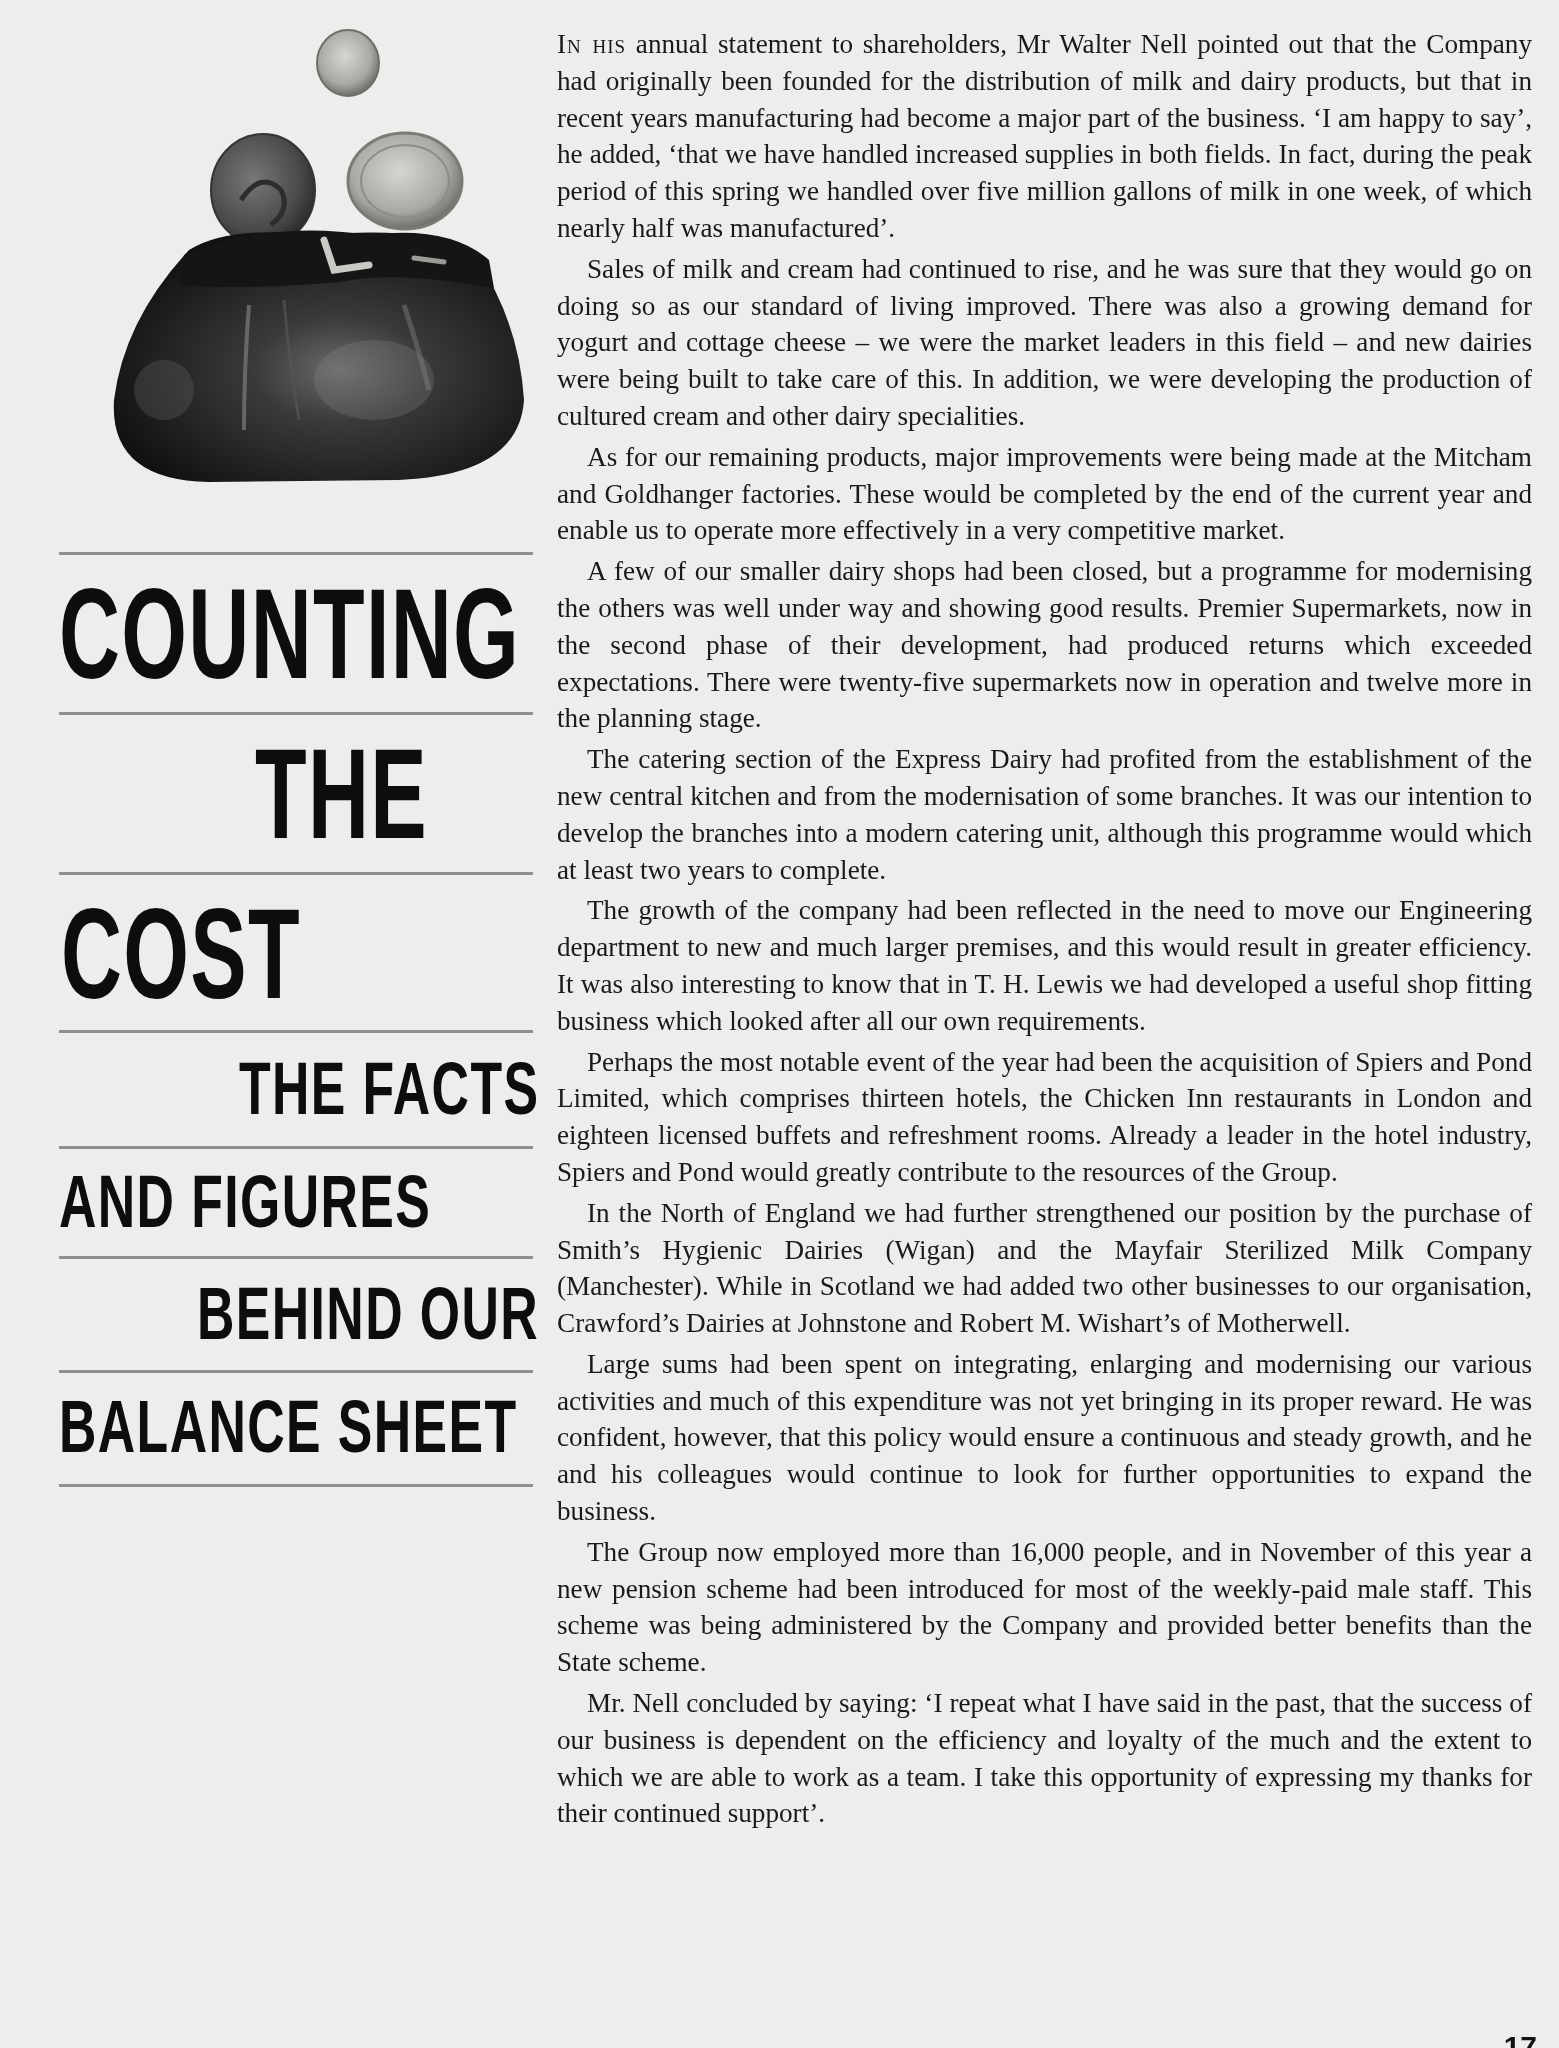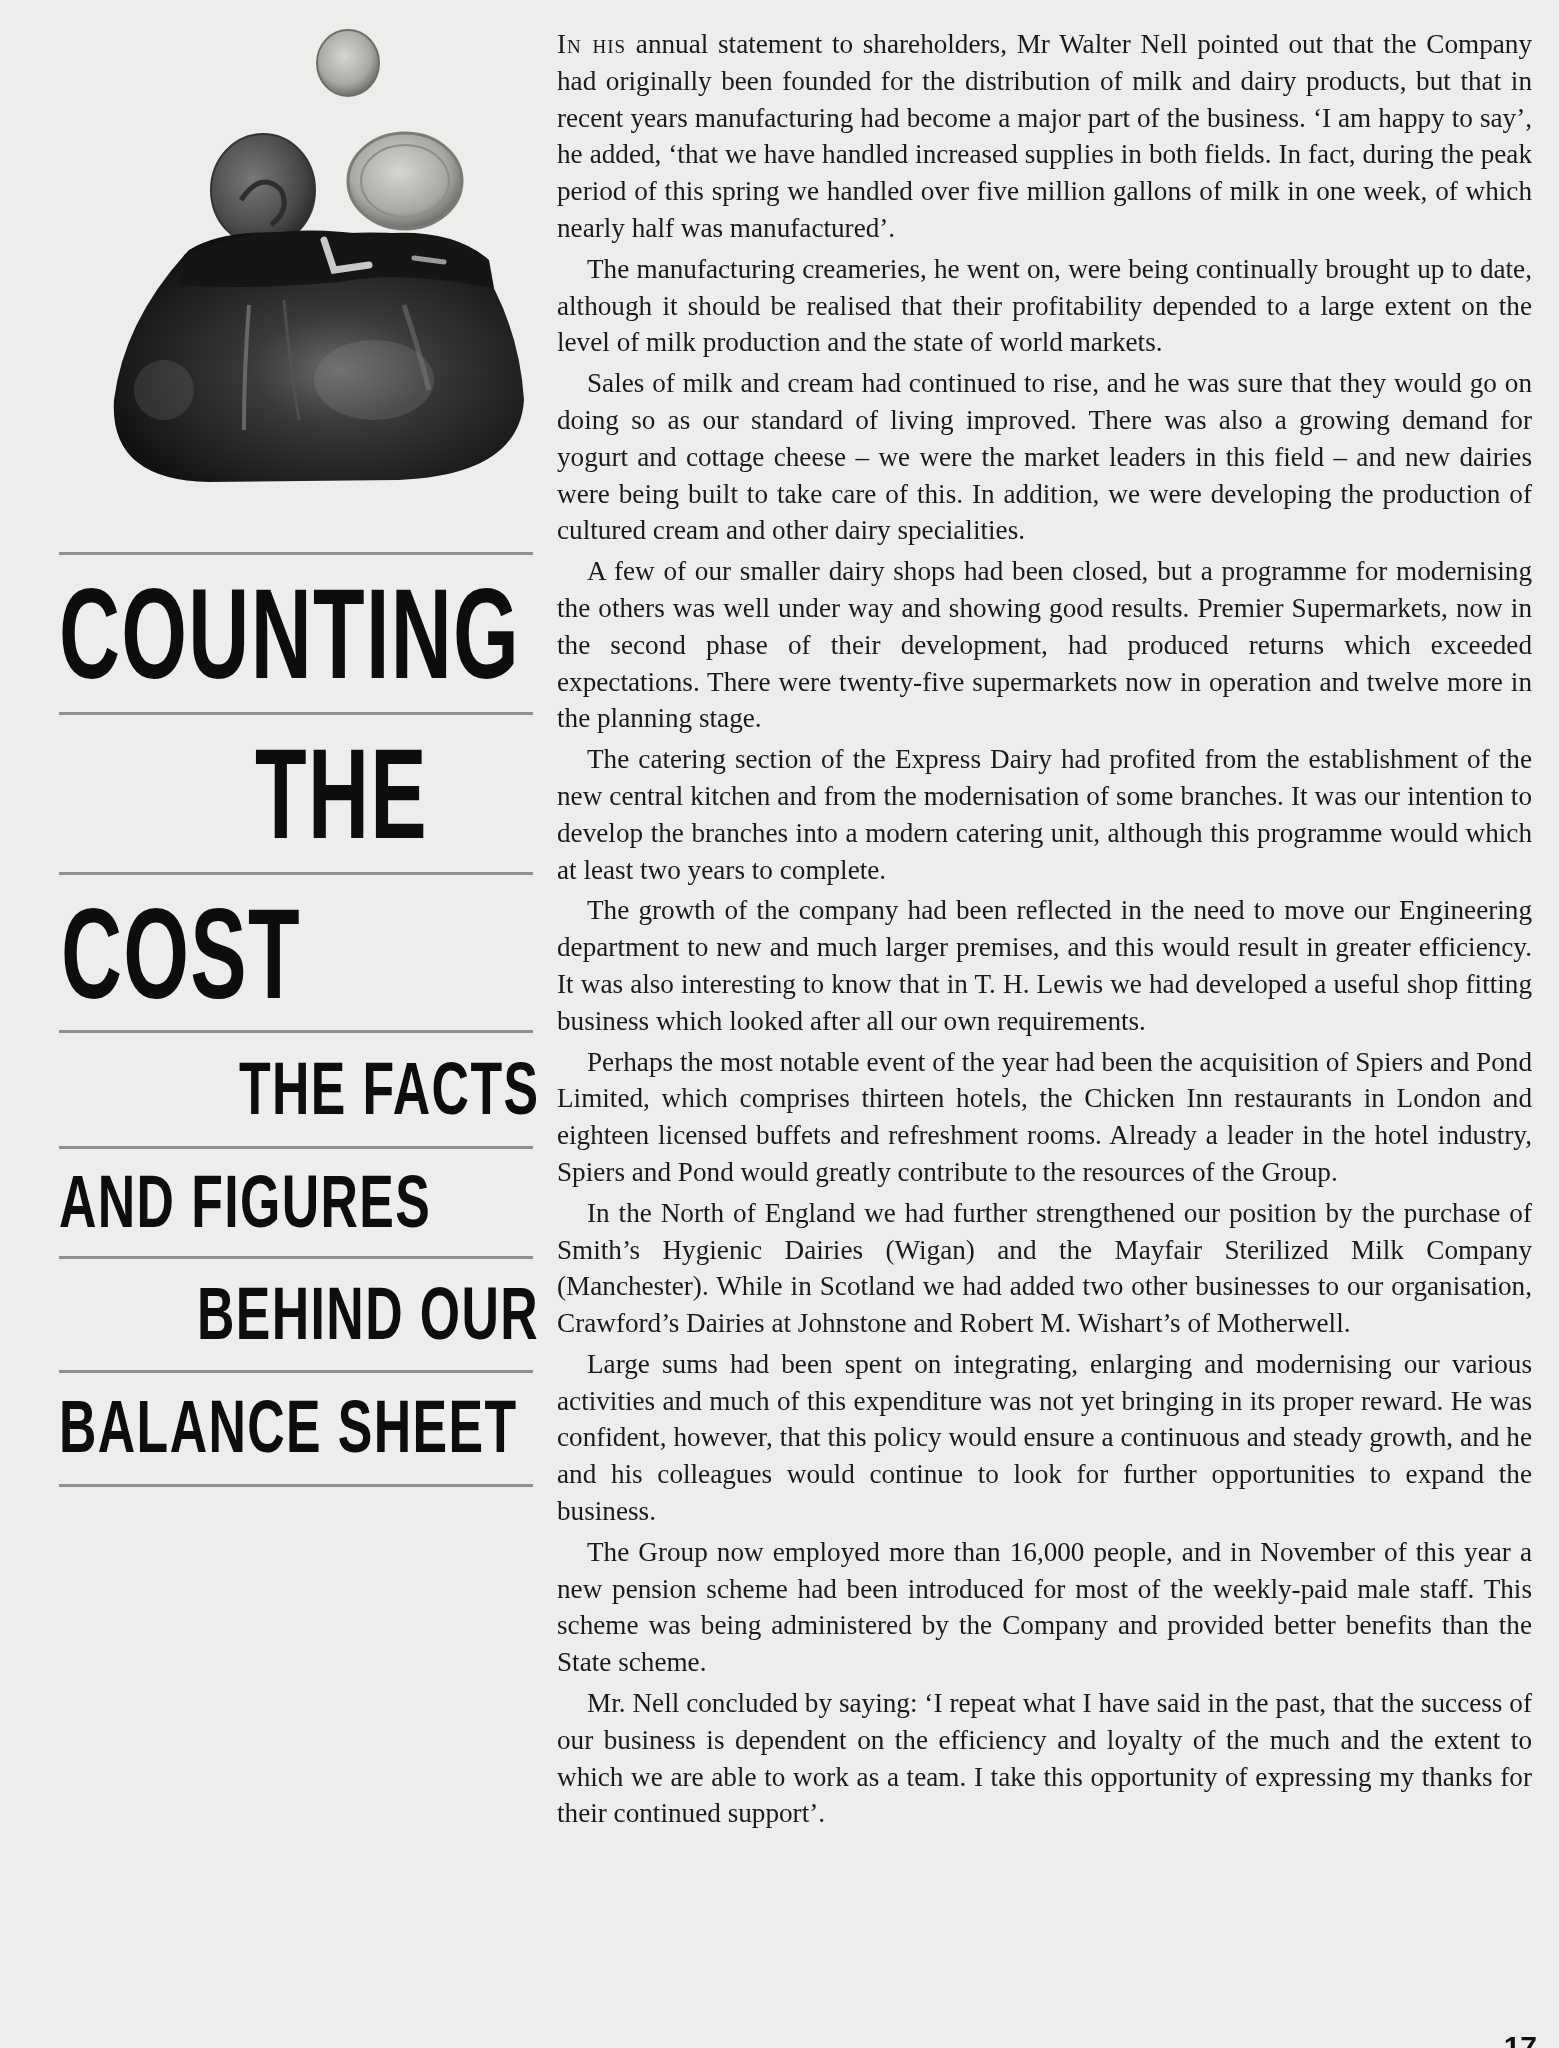--- a/index.html
+++ b/index.html
@@ -133,22 +133,22 @@
   <div class="headline mid" style="left:138px; top:1277px;">BEHIND OUR</div>
 
   <div class="rule" style="top:1370px;"></div>
   <div class="headline mid" style="left:0; top:1390px;">BALANCE SHEET</div>
 
   <div class="rule" style="top:1484px;"></div>
 </div>
 
 <div class="right-col">
   <p class="para first"><span class="smallcaps">In his</span><span> annual statement to shareholders, Mr Walter Nell pointed out that the Company had originally been founded for the distribution of milk and dairy pro­ducts, but that in recent years manufacturing had become a major part of the business. ‘I am happy to say’, he added, ‘that we have handled increased sup­plies in both fields. In fact, during the peak period of this spring we handled over five million gallons of milk in one week, of which nearly half was manufactured’.</span></p>
-  <p class="para">The manufacturing creameries, he went on, were being continually brought up to date, although it should be realised that their profitability depended to a large extent on the level of milk production and the state of world markets.</p>
   <p class="para">Sales of milk and cream had continued to rise, and he was sure that they would go on doing so as our standard of living improved. There was also a growing demand for yogurt and cottage cheese – we were the market leaders in this field – and new dairies were being built to take care of this. In addition, we were developing the production of cultured cream and other dairy specialities.</p>
+  <p class="para">As for our remaining products, major improvements were being made at the Mitcham and Goldhanger factories. These would be completed by the end of the current year and enable us to operate more effectively in a very competitive market.</p>
   <p class="para">A few of our smaller dairy shops had been closed, but a programme for mod­ernising the others was well under way and showing good results. Premier Super­markets, now in the second phase of their development, had produced returns which exceeded expectations. There were twenty-five supermarkets now in operation and twelve more in the planning stage.</p>
   <p class="para">The catering section of the Express Dairy had profited from the establishment of the new central kitchen and from the modernisation of some branches. It was our intention to develop the branches into a modern catering unit, although this programme would which at least two years to complete.</p>
   <p class="para">The growth of the company had been reflected in the need to move our En­gineering department to new and much larger premises, and this would result in greater efficiency. It was also interesting to know that in T. H. Lewis we had developed a useful shop fitting business which looked after all our own require­ments.</p>
   <p class="para">Perhaps the most notable event of the year had been the acquisition of Spiers and Pond Limited, which comprises thirteen hotels, the Chicken Inn restaurants in London and eighteen licensed buffets and refreshment rooms. Already a leader in the hotel industry, Spiers and Pond would greatly contribute to the resources of the Group.</p>
   <p class="para">In the North of England we had further strengthened our position by the pur­chase of Smith’s Hygienic Dairies (Wigan) and the Mayfair Sterilized Milk Company (Manchester). While in Scotland we had added two other businesses to our organisation, Crawford’s Dairies at Johnstone and Robert M. Wishart’s of Motherwell.</p>
   <p class="para">Large sums had been spent on integrating, enlarging and modernising our various activities and much of this expenditure was not yet bringing in its proper reward. He was confident, however, that this policy would ensure a continuous and steady growth, and he and his colleagues would continue to look for further opportunities to expand the business.</p>
   <p class="para">The Group now employed more than 16,000 people, and in November of this year a new pension scheme had been introduced for most of the weekly-paid male staff. This scheme was being administered by the Company and provided better benefits than the State scheme.</p>
   <p class="para">Mr. Nell concluded by saying: ‘I repeat what I have said in the past, that the success of our business is dependent on the efficiency and loyalty of the much and the extent to which we are able to work as a team. I take this opportunity of ex­pressing my thanks for their continued support’.</p>
 </div>
 

